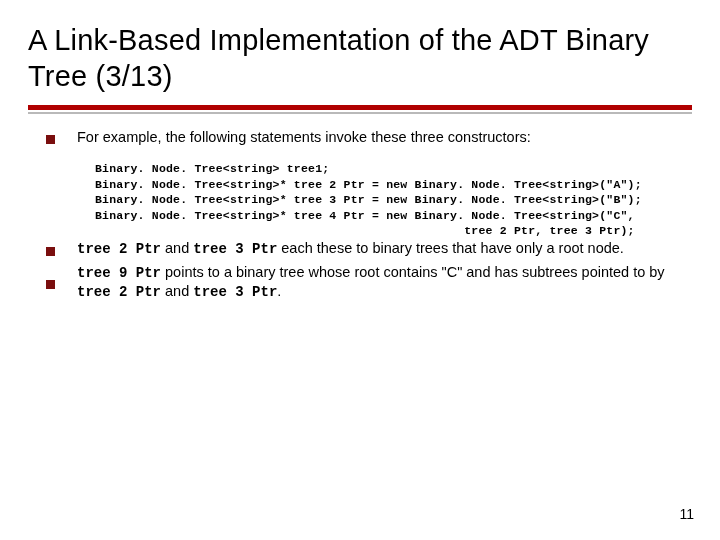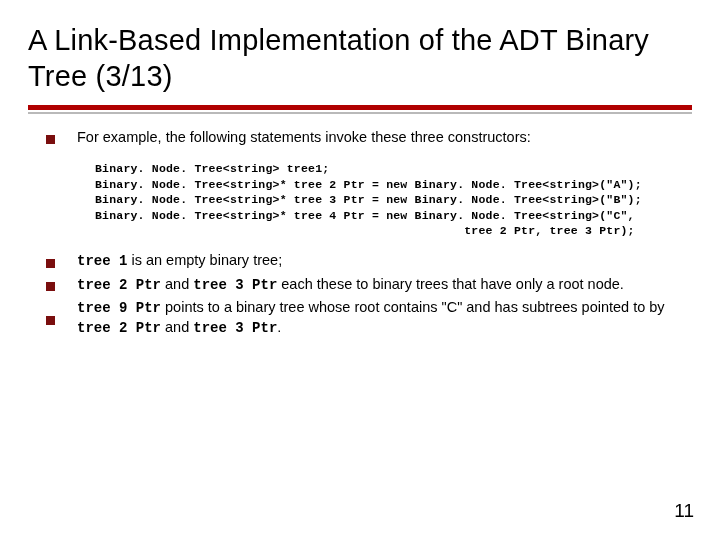--- a/index.html
+++ b/index.html
@@ -8,23 +8,23 @@
   .title { font-size: 29px; line-height: 1.25; color: #000; font-weight: 400; letter-spacing: 0.2px; }
   .rule-wrap { margin-top: 10px; }
   .rule-red { height: 5px; background: #b00000; width: 100%; }
   .rule-gap { height: 2px; background: #fff; }
   .rule-grey { height: 2px; background: #b9b9b9; width: 100%; }
   .body { margin-top: 14px; padding-left: 18px; }
   .bullet-row { display: flex; align-items: center; margin-bottom: 14px; }
   .bullet-row.tight { margin-bottom: 4px; }
   .sq { width: 9px; height: 9px; background: #7a0e0e; flex: 0 0 9px; margin-top: 5px; margin-right: 22px; }
   .btxt { font-size: 14.5px; line-height: 1.35; color: #000; }
-  .codeblock { font-family: "Courier New", Courier, monospace; font-size: 11.5px; line-height: 1.35; white-space: pre; margin-left: 49px; color: #000; font-weight: bold; margin-bottom: 12px; letter-spacing: 0.2px; }
+  .codeblock { font-family: "Courier New", Courier, monospace; font-size: 11.5px; line-height: 1.35; white-space: pre; margin-left: 49px; color: #000; font-weight: bold; letter-spacing: 0.2px; }
   .mono { font-family: "Courier New", Courier, monospace; font-size: 14px; font-weight: bold; }
-  .pagenum { position: absolute; right: 26px; bottom: 18px; font-size: 19px; color: #000; }
+  .pagenum { position: absolute; right: 26px; bottom: 18px; font-size: 14px; color: #000; }
 </style>
 </head>
 <body>
 
 <div class="slide">
 
   <div class="title">A Link-Based Implementation of the ADT Binary Tree (3/13)</div>
 
   <div class="rule-wrap">
     <div class="rule-red"></div>
@@ -38,26 +38,20 @@
       <div class="sq"></div>
       <div class="btxt">For example, the following statements invoke these three constructors:</div>
     </div>
 
     <div class="codeblock">Binary. Node. Tree&lt;string&gt; tree1;
 Binary. Node. Tree&lt;string&gt;* tree 2 Ptr = new Binary. Node. Tree&lt;string&gt;("A");
 Binary. Node. Tree&lt;string&gt;* tree 3 Ptr = new Binary. Node. Tree&lt;string&gt;("B");
 Binary. Node. Tree&lt;string&gt;* tree 4 Ptr = new Binary. Node. Tree&lt;string&gt;("C",
                                                     tree 2 Ptr, tree 3 Ptr);</div>
 
-    <div class="bullet-row tight">
-      <div class="sq"></div>
-      <div class="btxt">
-        <span class="mono">tree 1</span><span> is an empty binary tree;</span>
-      </div>
-    </div>
 
     <div class="bullet-row tight">
       <div class="sq"></div>
       <div class="btxt">
         <span class="mono">tree 2 Ptr</span><span> and </span><span class="mono">tree 3 Ptr</span><span> each these to binary trees that have only a root node.</span>
       </div>
     </div>
 
     <div class="bullet-row">
       <div class="sq"></div>

